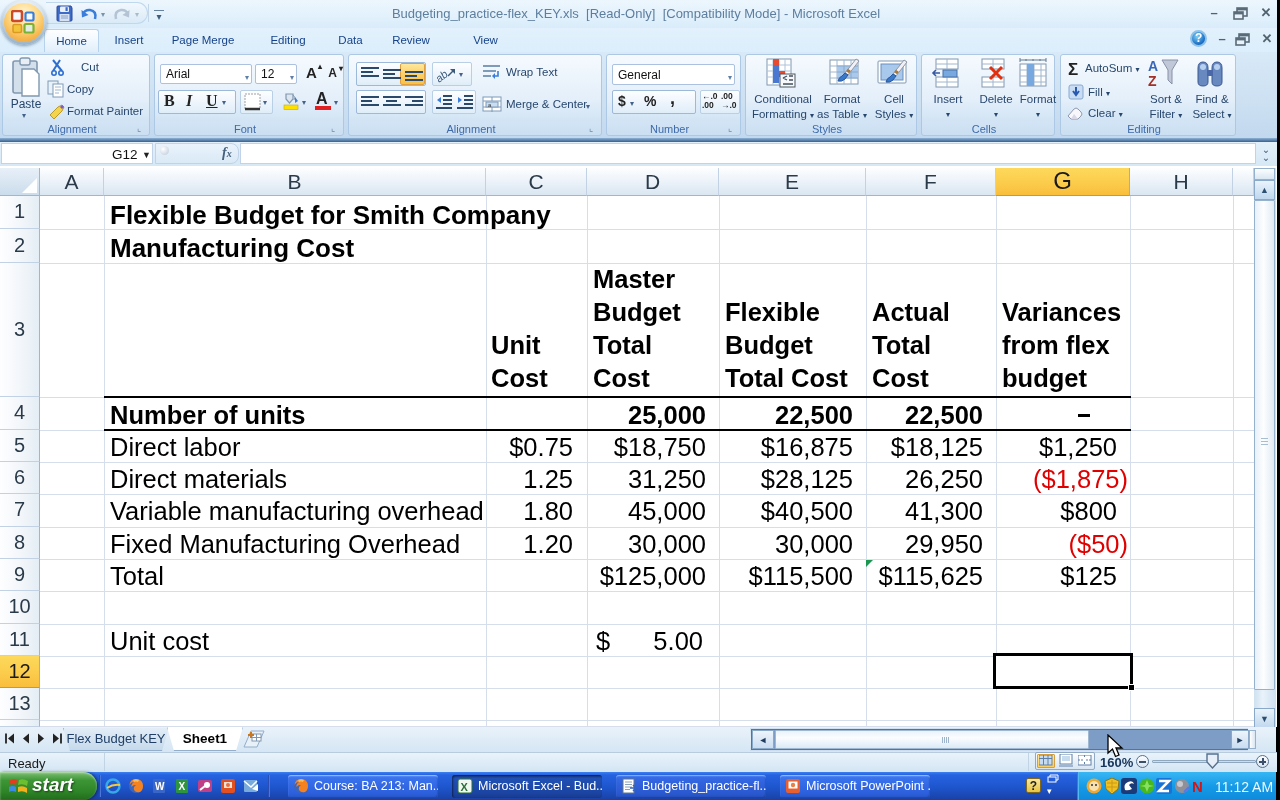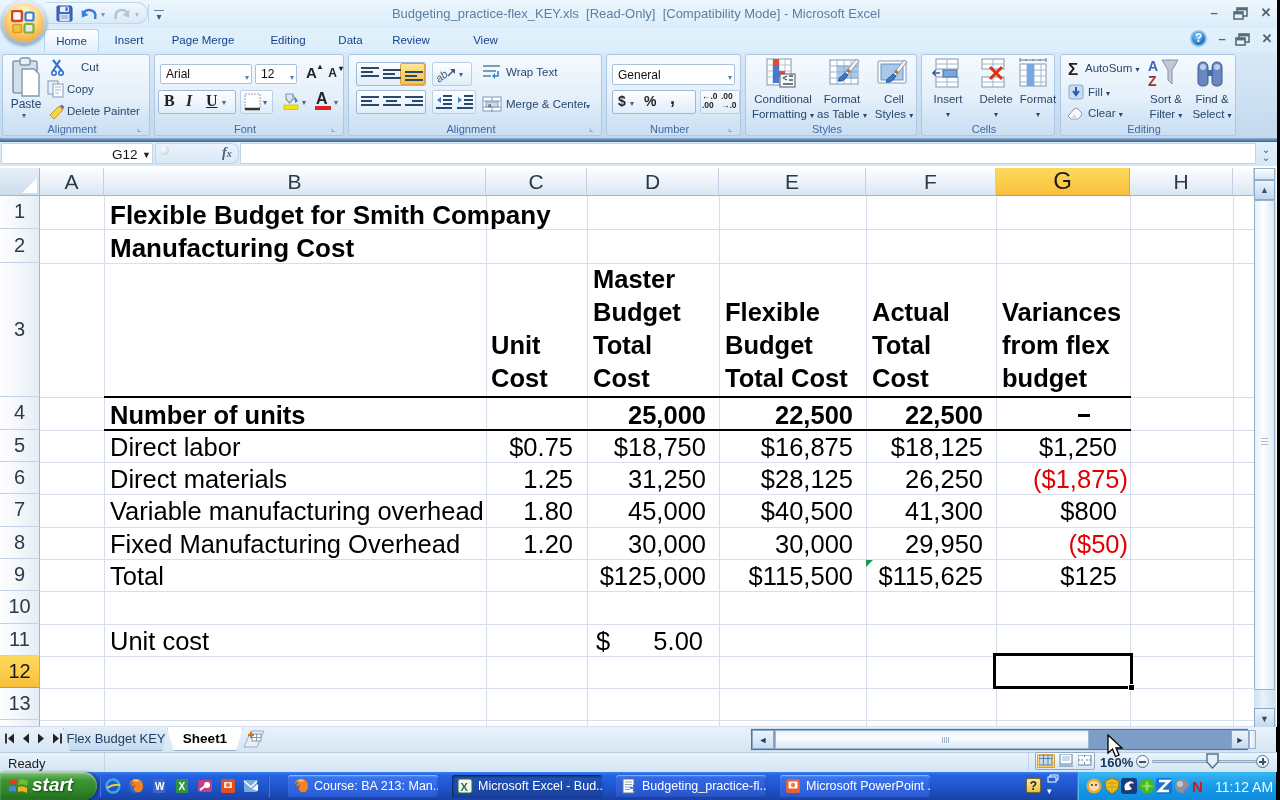--- a/index.html
+++ b/index.html
@@ -136,21 +136,21 @@
 <svg class="abs" style="left:47px;top:80px" width="18" height="18" viewBox="0 0 18 18">
     <rect x="1" y="1" width="10" height="13" fill="#E9F1F9" stroke="#7E9BB8"></rect>
     <rect x="6" y="4" width="10" height="13" fill="#FFF" stroke="#7E9BB8"></rect>
     <path d="M8 7h6M8 10h6M8 13h4" stroke="#9DB7CE"></path>
   </svg>
 <div class="abs rtxt" style="left:67px;top:83px">Copy</div>
 <svg class="abs" style="left:48px;top:103px" width="20" height="18" viewBox="0 0 20 18">
     <path d="M2 12 L10 4 L14 2 L16 4 L14 8 L6 16 Z" fill="#F3D44A" stroke="#B89A28"></path>
     <path d="M13 3 L15 5" stroke="#7B5CC8" stroke-width="3"></path>
   </svg>
-<div class="abs rtxt" style="left:67px;top:105px">Delete Painter</div>
+<div class="abs rtxt" style="left:67px;top:105px">Format Painter</div>
 
 <div class="abs rgroup" style="left:154px;width:190px"></div>
 <div class="abs rglabel" style="left:154px;width:182px">Font</div>
 <div class="abs launcher" style="left:331px">⌞</div>
 <div class="abs combo" style="left:160px;top:64px;width:92px;height:20px;line-height:19px">Arial<span class="ca">▾</span></div>
 <div class="abs combo" style="left:255px;top:64px;width:42px;height:20px;line-height:19px">12<span class="ca">▾</span></div>
 <div class="abs" style="left:302px;top:64px;width:19px;height:20px;font-size:15px;font-weight:bold;color:#222;text-align:center">A<span style="font-size:8px;position:absolute;top:-2px;right:-1px">▴</span></div>
 <div class="abs" style="left:323px;top:66px;width:19px;height:20px;font-size:12px;font-weight:bold;color:#222;text-align:center">A<span style="font-size:8px;position:absolute;top:-2px;right:-1px">▾</span></div>
 <div class="abs btnbox" style="left:158px;top:90px;width:78px;height:24px"></div>
 <div class="abs" style="left:164px;top:92px;width:14px;font-size:16px;font-weight:bold;font-family:'Liberation Serif',serif;color:#222">B</div>

